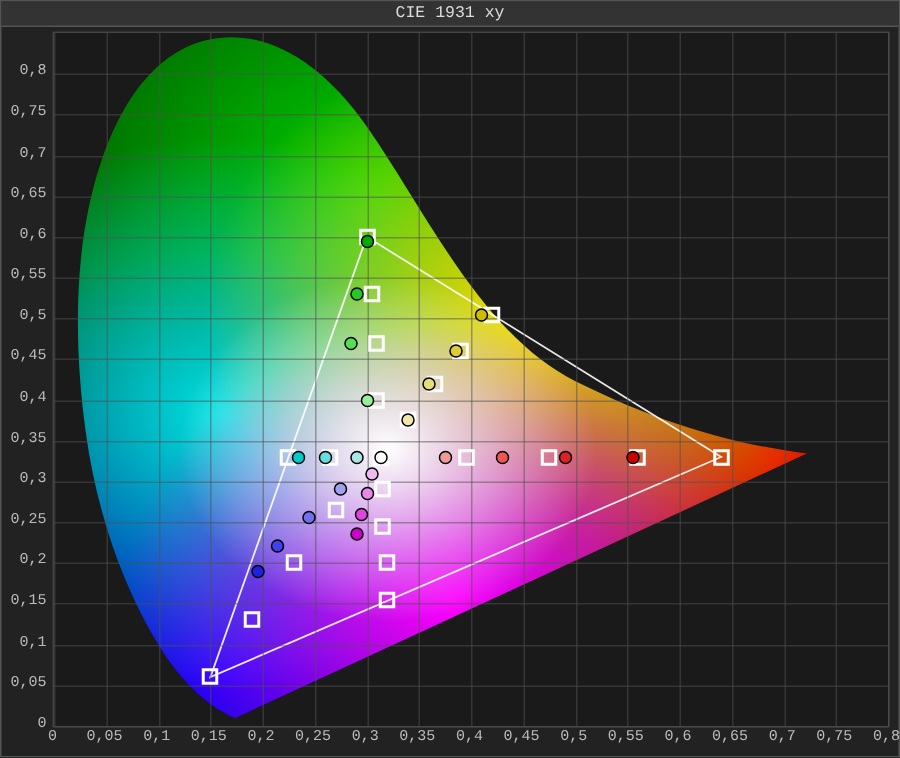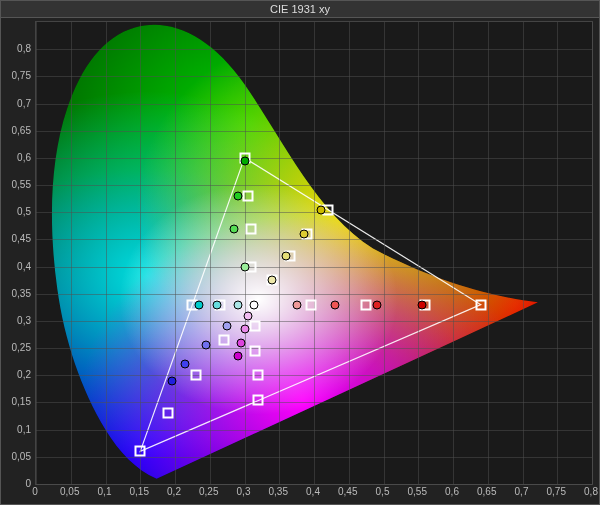--- a/index.html
+++ b/index.html
@@ -11,20 +11,21 @@
     height: 505px;
     overflow: hidden;
   }
   .chart-container {
     width: 600px;
     height: 505px;
     background: #222222;
     position: relative;
     border: 1px solid #555;
     box-sizing: border-box;
+    font-family: Liberation Mono, monospace;
   }
   .title-bar {
     background: #333;
     color: #ddd;
     font-size: 11px;
     text-align: center;
     padding: 2px 0;
     border-bottom: 1px solid #555;
   }
   .plot-area {

